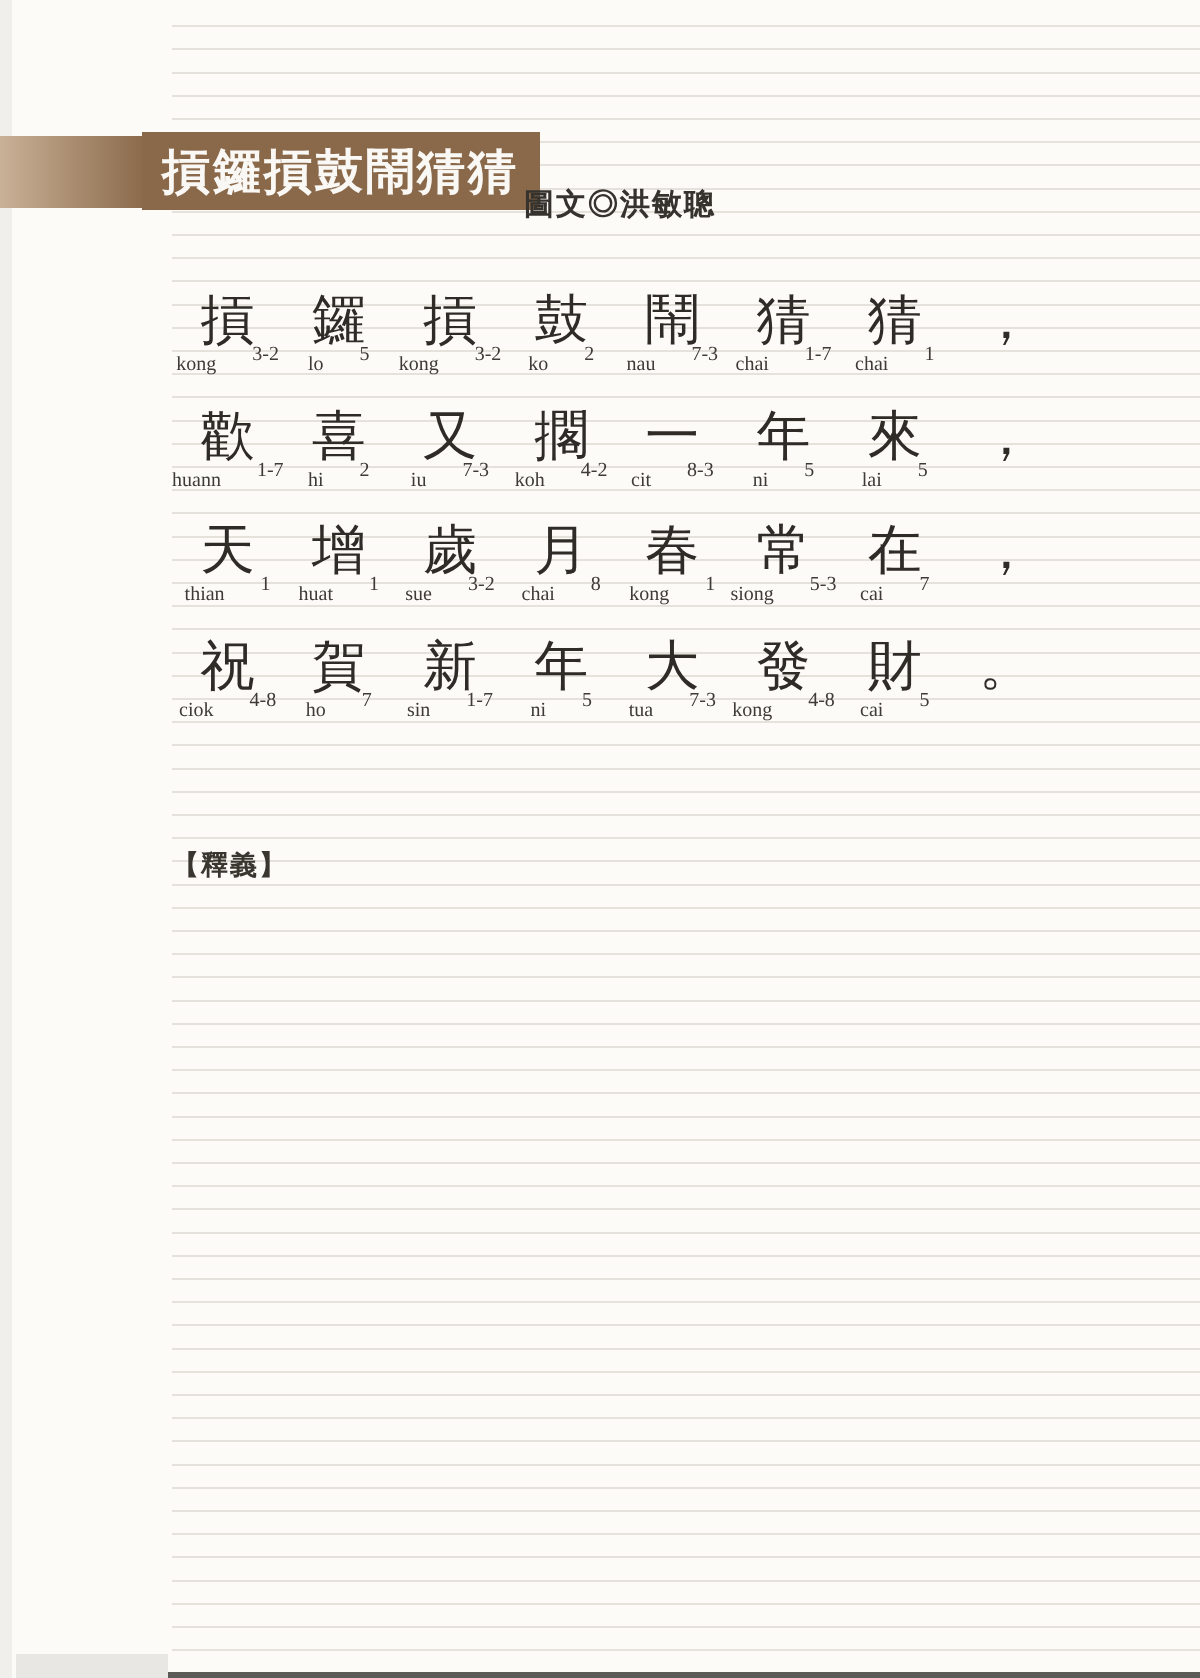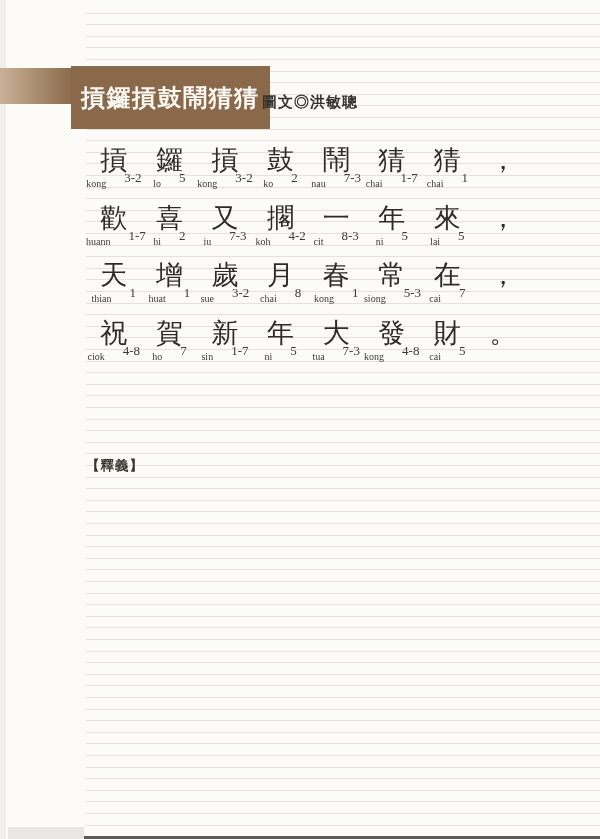--- a/index.html
+++ b/index.html
@@ -27,21 +27,21 @@
   
   .strip {
     position: absolute; left: 0; top: 68px; width: 71px; height: 36px;
     background: linear-gradient(to right, #c9b197, #8c6b4c);
   }
   .title-box {
     position: absolute; left: 71px; top: 66px; height: 39px;
     background: #8a684a;
     color: #faf8f4;
     display: flex; align-items: center;
-    padding: 12px 10px;
+    padding: 0 10px;
     font-size: 24px; font-weight: bold; letter-spacing: 1.5px;
     font-family: "Liberation Sans", sans-serif;
   }
   .credit {
     position: absolute; left: 262px; top: 93px;
     font-size: 15px; color: #36332f; letter-spacing: 1px;
     font-weight: bold;
   }
   
   .song { position: absolute; left: 86px; top: 145px; width: 446px; }
@@ -50,26 +50,26 @@
   .song-char {
     font-family: "Liberation Serif", serif;
     font-size: 27px; line-height: 31px; color: #2f2c28;
   }
   .song-rom {
     font-family: "Liberation Serif", serif;
     font-size: 10px; line-height: 10px; margin-top: 2px;
     color: #3e3b37; white-space: nowrap;
   }
   .tone {
-    font-size: 13px; position: relative; top: -5px; margin-left: 18px;
+    font-size: 10px; position: relative; top: -5px; margin-left: 18px;
     letter-spacing: 0;
   }
   
   .section { position: absolute; left: 86px; width: 464px; }
-  .sec-shiyi { top: 457px; }
+  .sec-shiyi { top: 424px; }
   .sec-shangxi { top: 545px; }
   .sec-label {
     font-size: 13.5px; font-weight: 600; color: #39352f;
     letter-spacing: 1px;
   }
   .sec-body {
     margin-top: 13px;
     font-size: 14.5px; line-height: 22px; letter-spacing: 2.2px;
     color: #46423d;
     white-space: pre-line;

